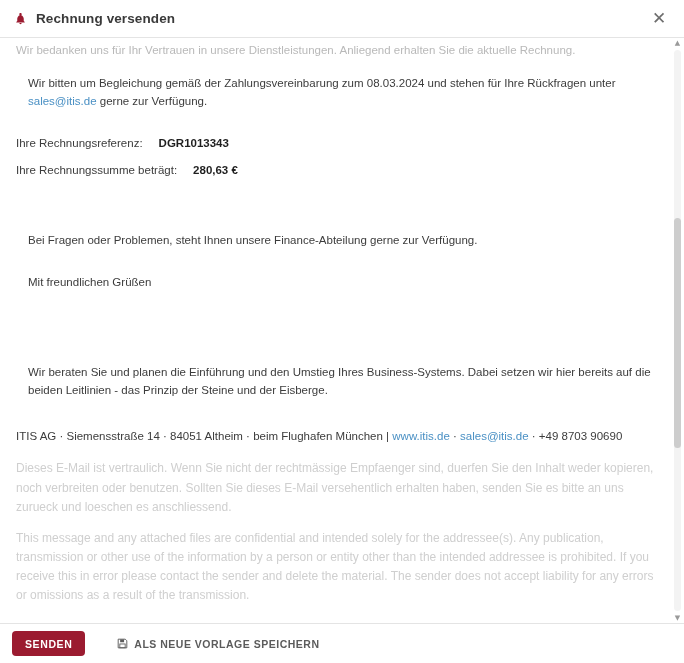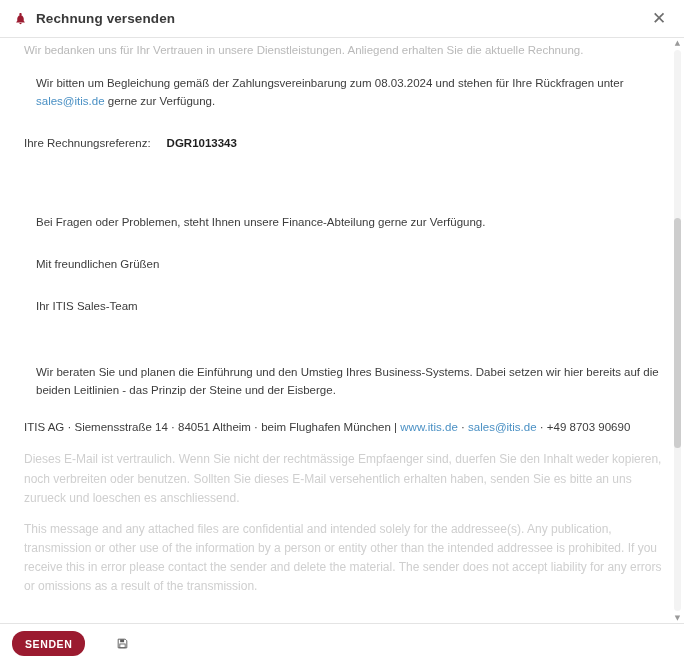--- a/index.html
+++ b/index.html
@@ -56,21 +56,21 @@
   
   .body-wrap {
     position: relative;
     flex: 1 1 auto;
     overflow: hidden;
   }
   .body-scroll {
     position: absolute;
     top: 0; left: 0; right: 0; bottom: 0;
     overflow: hidden;
-    padding: 0 12px 0 24px;
+    padding: 0 12px 0 16px;
   }
   .mail {
     padding: 6px 0 0 0;
     font-size: 11.5px;
     color: #3c3c3c;
     line-height: 1.55;
   }
   .mail p { margin: 0 0 0 12px; }
   .gap-10 { height: 10px; }
   .gap-14 { height: 14px; }
@@ -83,21 +83,21 @@
     overflow: hidden;
     height: 13px;
     line-height: 13px;
   }
   .lnk { color: #4a90c4; text-decoration: none; }
   .kv { font-size: 11.5px; color: #3c3c3c; }
   .kv .val { font-weight: bold; color: #1f1f1f; margin-left: 16px; }
   .footer-line {
     font-size: 11.5px;
     color: #3c3c3c;
-    margin-top: 5px;
+    margin-top: 14px;
   }
   .legal {
     font-size: 12px;
     color: #cfcfcf;
     line-height: 1.6;
     margin-top: 14px;
     max-width: 640px;
   }
   .legal.en { margin-top: 12px; }
   
@@ -145,21 +145,21 @@
     padding: 0 12px;
     background: #ffffff;
   }
   .btn-send {
     background: #9b1b30;
     color: #ffffff;
     font-size: 10.5px;
     font-weight: bold;
     letter-spacing: .6px;
     border: none;
-    border-radius: 12px;
+    border-radius: 4px;
     height: 25px;
     padding: 0 13px;
     cursor: pointer;
     font-family: "Liberation Sans", sans-serif;
   }
   .btn-flat {
     background: transparent;
     border: none;
     color: #5b5b5b;
     font-size: 10.5px;
@@ -208,31 +208,33 @@
         <div class="gap-18"></div>
         <p>
           <span>Wir bitten um Begleichung gemäß der Zahlungsvereinbarung zum 08.03.2024 und stehen für Ihre Rückfragen unter </span><a class="lnk" href="#">sales@itis.de</a><span> gerne zur Verfügung.</span>
         </p>
 
         <div class="gap-24"></div>
         <div class="kv">
           <span>Ihre Rechnungsreferenz:</span><span class="val">DGR1013343</span>
         </div>
         <div class="gap-10"></div>
+        <div class="kv">
+          <span>Ihre Rechnungssumme beträgt:</span><span class="val">280,63 €</span>
+        </div>
 
         <div class="gap-24"></div>
         <div class="gap-14"></div>
         <div class="gap-14"></div>
         <p>Bei Fragen oder Problemen, steht Ihnen unsere Finance-Abteilung gerne zur Verfügung.</p>
         <div class="gap-14"></div>
         <div class="gap-10"></div>
         <p>Mit freundlichen Grüßen</p>
         <div class="gap-14"></div>
         <div class="gap-10"></div>
-        <p>Ihr ITIS Sales-Team</p>
 
         <div class="gap-24"></div>
         <div class="gap-24"></div>
         <p>Wir beraten Sie und planen die Einführung und den Umstieg Ihres Business-Systems. Dabei setzen wir hier bereits auf die beiden Leitlinien - das Prinzip der Steine und der Eisberge.</p>
 
         <div class="gap-14"></div>
         <div class="footer-line">
           <span>ITIS AG · Siemensstraße 14 · 84051 Altheim · beim Flughafen München | </span><a class="lnk" href="#">www.itis.de</a><span> · </span><a class="lnk" href="#">sales@itis.de</a><span> · </span><span>+49 8703 90690</span>
         </div>
 
@@ -253,16 +255,17 @@
   <div class="footer">
     <button class="btn-send">SENDEN</button>
     <button class="btn-flat with-ico">
       <span class="save-ico">
         <svg width="11" height="11" viewBox="0 0 14 14" aria-hidden="true">
           <path d="M1.5 1.5h9l2 2v9h-11z" fill="none" stroke="#5b5b5b" stroke-width="1.2"></path>
           <rect x="4" y="1.8" width="5" height="3.6" fill="#5b5b5b"></rect>
           <rect x="3.6" y="7.6" width="6.8" height="4.9" fill="none" stroke="#5b5b5b" stroke-width="1.1"></rect>
         </svg>
       </span>
+      <span>ALS NEUE VORLAGE SPEICHERN</span>
     </button>
   </div>
 
 </div>
 
 </body></html>

